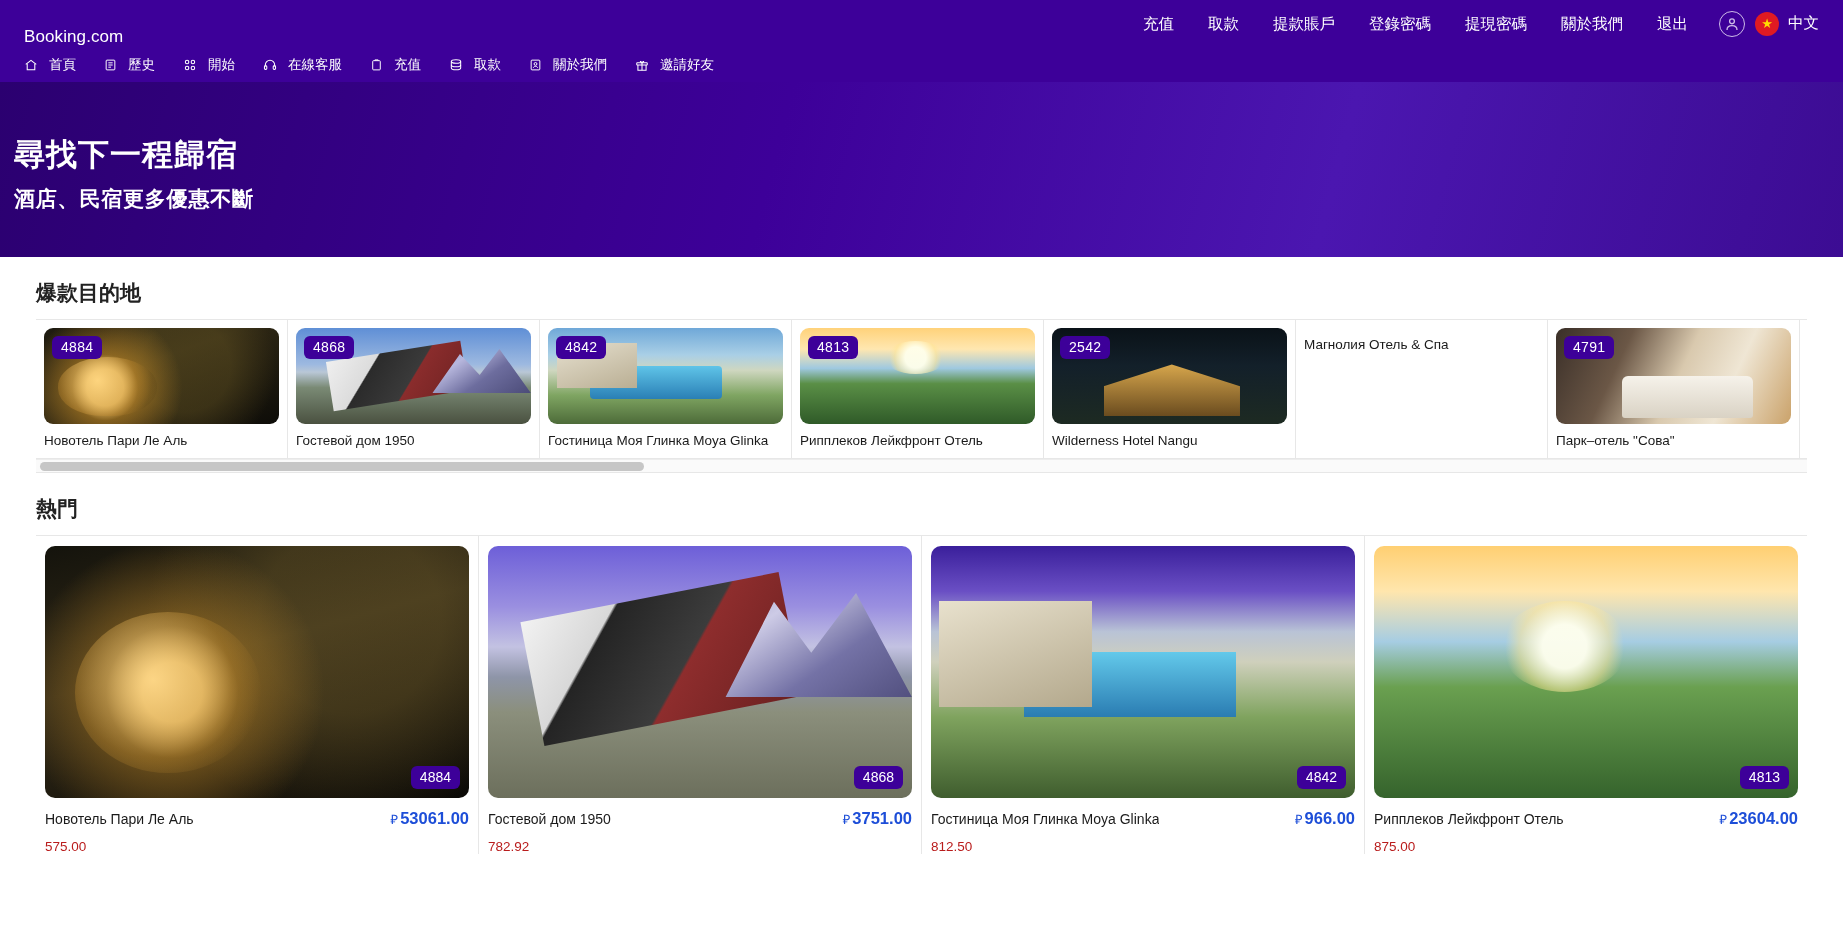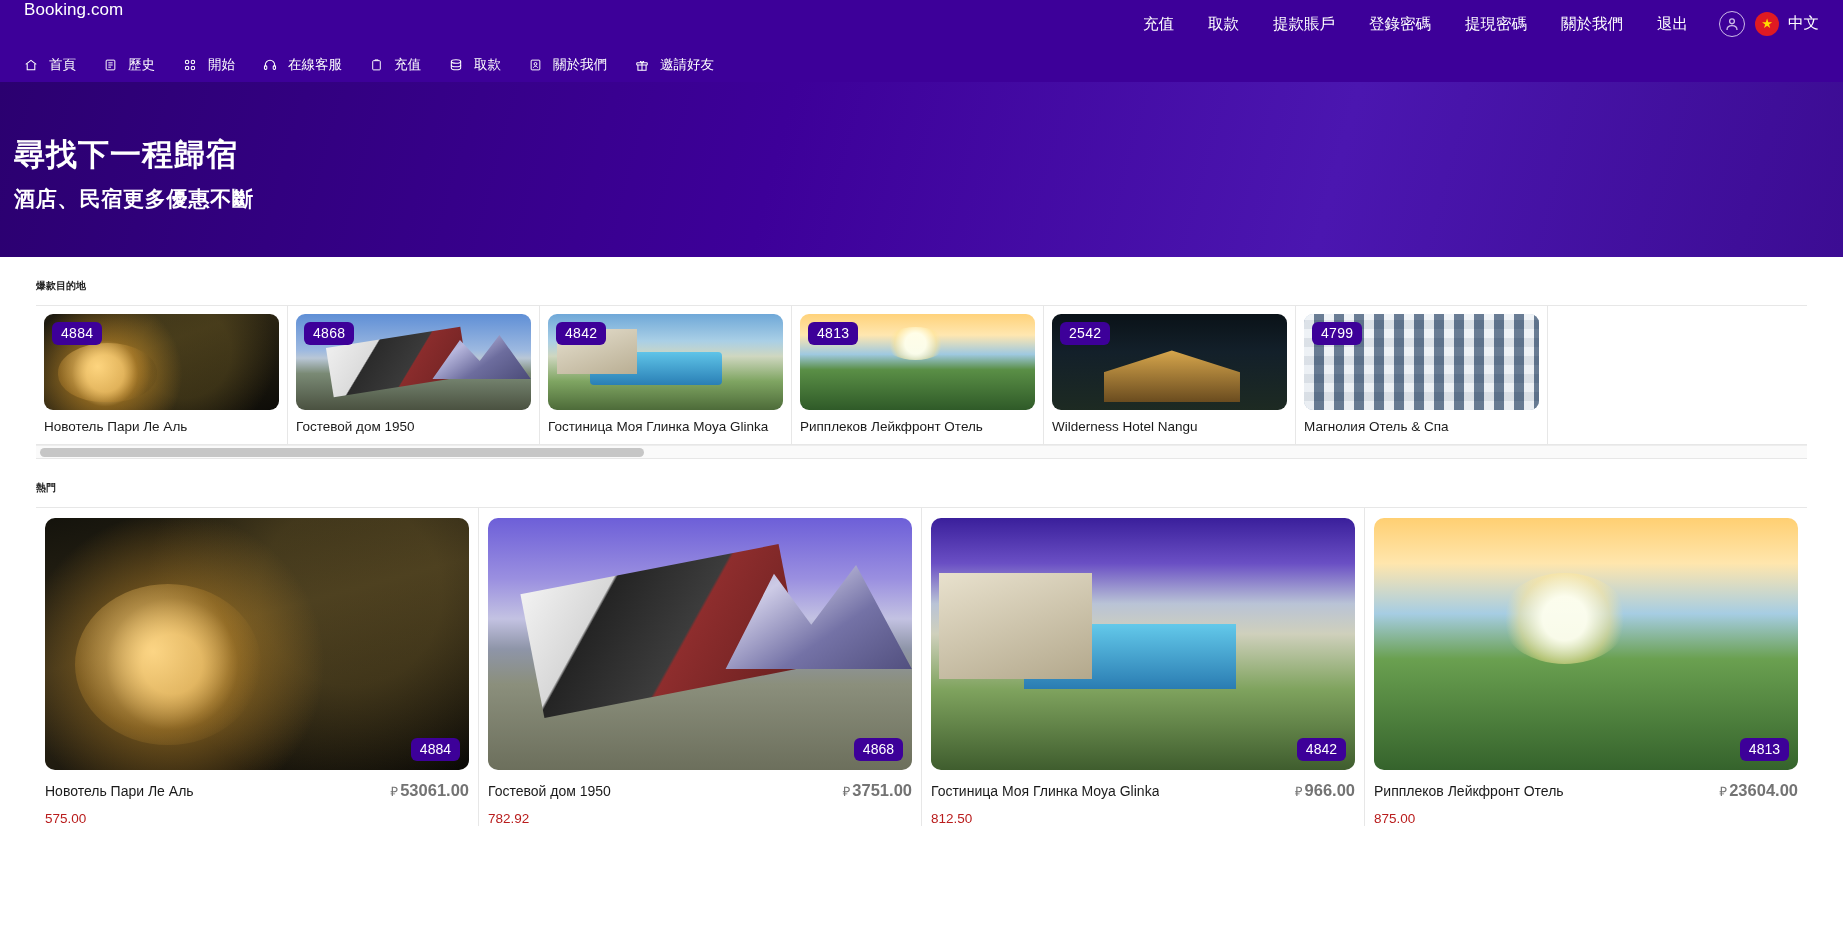--- a/index.html
+++ b/index.html
@@ -10,21 +10,21 @@
     background: #ffffff;
     font-family: "Liberation Sans", sans-serif;
     -webkit-font-smoothing: antialiased;
   }
 
   
   .topbar {
     height: 47px;
     background: #3d0099;
     display: flex;
-    align-items: flex-start;
+    align-items: flex-end;
     padding: 0 16px 0 16px;
     color: #ffffff;
     position: relative;
   }
   .brand {
     font-size: 17px;
     font-weight: 400;
     letter-spacing: .1px;
     color: #ffffff;
     margin-left: 8px;
@@ -105,21 +105,21 @@
   .hero-sub {
     font-size: 21px;
     color: #ffffff;
     font-weight: 700;
     letter-spacing: .8px;
   }
 
   
   .section { background:#fff; }
   .section-title {
-    font-size: 10px;
+    font-size: 21px;
     font-weight: 700;
     color: #222222;
     padding: 22px 0 12px 36px;
   }
 
   
   .carousel-wrap {
     margin: 0 36px;
     border-top: 1px solid #e7e7e7;
     border-bottom: 1px solid #e7e7e7;
@@ -215,21 +215,21 @@
   }
   .hcard-name {
     font-size: 14px;
     color: #1a1a1a;
     white-space: nowrap;
     overflow: hidden;
     text-overflow: ellipsis;
   }
   .hcard-price {
     font-size: 16.5px;
-    color: #737373;
+    color: #1d4ed8;
     font-weight: 700;
     white-space: nowrap;
   }
   .hcard-price .cur { font-size: 13px; font-weight: 400; margin-right: 2px; }
   .hcard-sub {
     font-size: 13.5px;
     color: #b91c1c;
     margin-top: 11px;
   }
 
@@ -507,25 +507,28 @@
           <div class="ccard-name">Рипплеков Лейкфронт Отель</div>
         </div>
         <div class="ccard">
           <div class="ccard-img">
             <div class="ph ph-cabin"></div>
             <div class="badge">2542</div>
           </div>
           <div class="ccard-name">Wilderness Hotel Nangu</div>
         </div>
         <div class="ccard">
+          <div class="ccard-name">Магнолия Отель &amp; Спа</div>
+        </div>
+        <div class="ccard">
           <div class="ccard-img">
-            <div class="ph ph-tower"></div>
-            <div class="badge">4799</div>
+            <div class="ph ph-room"></div>
+            <div class="badge">4791</div>
           </div>
-          <div class="ccard-name">Магнолия Отель &amp; Спа</div>
+          <div class="ccard-name">Парк–отель "Сова"</div>
         </div>
       </div>
   </div>
   <div class="carousel-wrap" style="border-top:none;">
     <div class="scrollbar-track">
       <div class="scrollbar-thumb"></div>
     </div>
   </div>
 </div>
 

